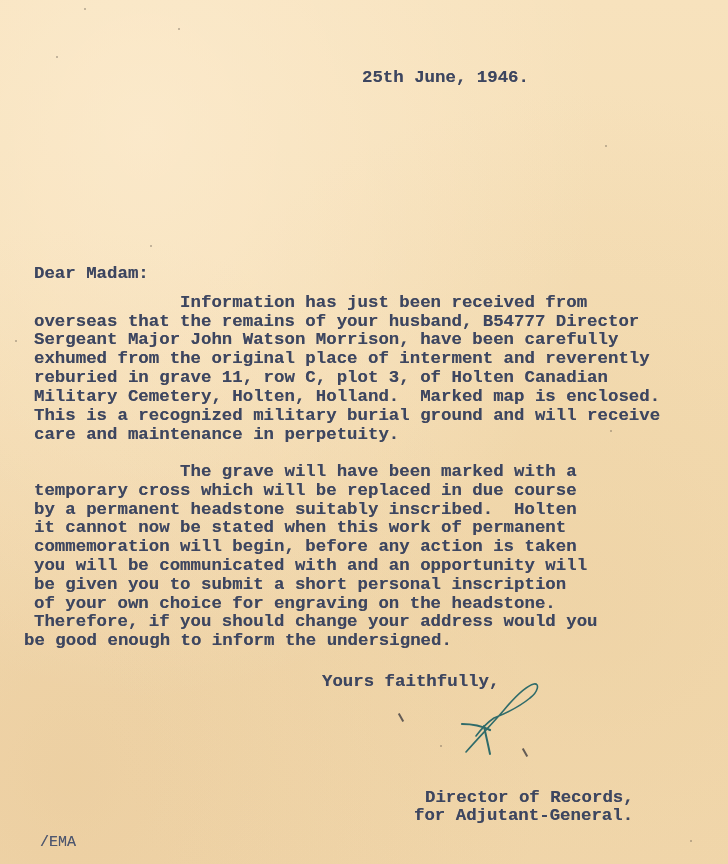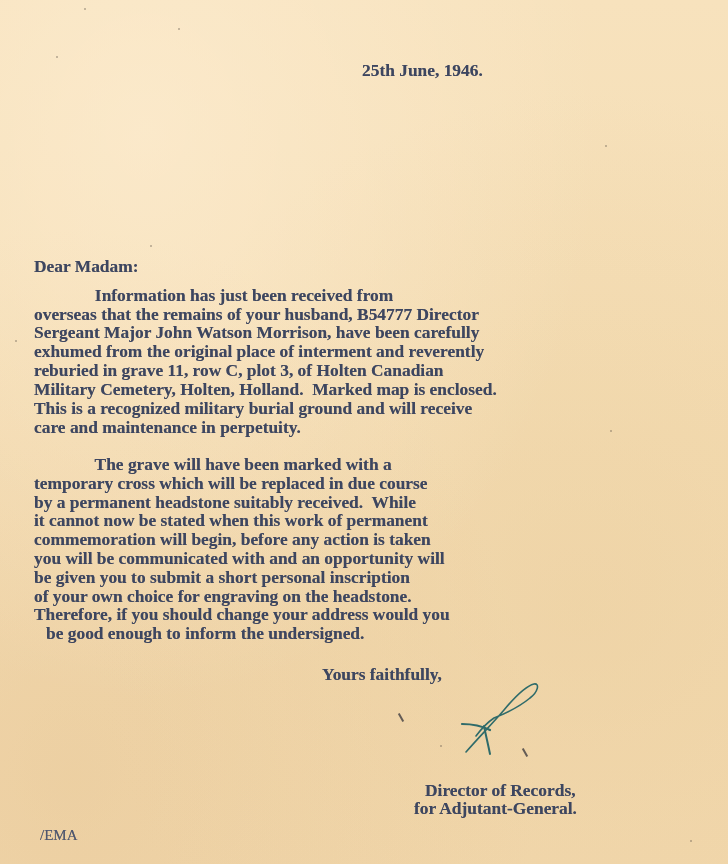--- a/index.html
+++ b/index.html
@@ -19,27 +19,28 @@
       width: 728px; height: 864px;
       background:
         radial-gradient(ellipse at 20% 15%, rgba(255,240,215,0.55) 0%, rgba(255,240,215,0) 55%),
         radial-gradient(ellipse at 80% 70%, rgba(230,200,150,0.35) 0%, rgba(230,200,150,0) 60%),
         radial-gradient(ellipse at 10% 90%, rgba(225,190,140,0.35) 0%, rgba(225,190,140,0) 50%),
         linear-gradient(180deg, #f7e2bd 0%, #f4dcb2 50%, #f2d8ad 100%);
     }
     .line {
       position: absolute;
       white-space: pre;
-      font-family: Liberation Serif, serif;
+      font-family: Liberation Mono, monospace;
       font-size: 17.4px;
       font-weight: bold;
       color: #3d4660;
       letter-spacing: 0px;
       line-height: 18px;
       text-shadow: 0 0 0.6px rgba(40,50,80,0.5);
+      margin-top: 8px;
     }
     .light { color: #4e5770; }
     .sig {
       position: absolute;
       left: 452px;
       top: 680px;
       width: 100px;
       height: 80px;
     }
     .speck {
@@ -72,28 +73,28 @@
     <div class="line" style="left:34px; top:342px;">exhumed from the original place of interment and reverently</div>
     <div class="line" style="left:34px; top:361px;">reburied in grave 11, row C, plot 3, of Holten Canadian</div>
     <div class="line" style="left:34px; top:380px;">Military Cemetery, Holten, Holland.  Marked map is enclosed.</div>
     <div class="line" style="left:34px; top:399px;">This is a recognized military burial ground and will receive</div>
     <div class="line" style="left:34px; top:418px;">care and maintenance in perpetuity.</div>
   </div>
 
   <div>
     <div class="line" style="left:34px; top:455px;">              The grave will have been marked with a</div>
     <div class="line" style="left:34px; top:474px;">temporary cross which will be replaced in due course</div>
-    <div class="line" style="left:34px; top:493px;">by a permanent headstone suitably received.  While</div>
+    <div class="line" style="left:34px; top:493px;">by a permanent headstone suitably inscribed.  Holten</div>
     <div class="line" style="left:34px; top:511px;">it cannot now be stated when this work of permanent</div>
     <div class="line" style="left:34px; top:530px;">commemoration will begin, before any action is taken</div>
     <div class="line" style="left:34px; top:549px;text-align:right;">you will be communicated with and an opportunity will</div>
     <div class="line" style="left:34px; top:568px;">be given you to submit a short personal inscription</div>
     <div class="line" style="left:34px; top:587px;">of your own choice for engraving on the headstone.</div>
     <div class="line" style="left:34px; top:605px;">Therefore, if you should change your address would you</div>
-    <div class="line" style="left:46px; top:624px;">be good enough to inform the undersigned.</div>
+    <div class="line" style="left:24px; top:624px;">be good enough to inform the undersigned.</div>
   </div>
 
   <div class="line" style="left:322px; top:665px;">Yours faithfully,</div>
 
   <svg class="sig" viewBox="0 0 100 80">
     <path d="M14 72 C 28 56, 40 44, 52 30 C 62 18, 74 6, 82 4 C 88 3, 86 12, 78 18 C 66 28, 52 34, 42 38 C 36 42, 30 48, 24 56" fill="none" stroke="#2f6b6a" stroke-width="1.6" stroke-linecap="round"></path>
     <path d="M10 44 C 20 44, 30 46, 38 50" fill="none" stroke="#2f6b6a" stroke-width="2.2" stroke-linecap="round"></path>
     <path d="M32 46 C 34 56, 36 64, 38 74" fill="none" stroke="#2f6b6a" stroke-width="2" stroke-linecap="round"></path>
   </svg>
 

